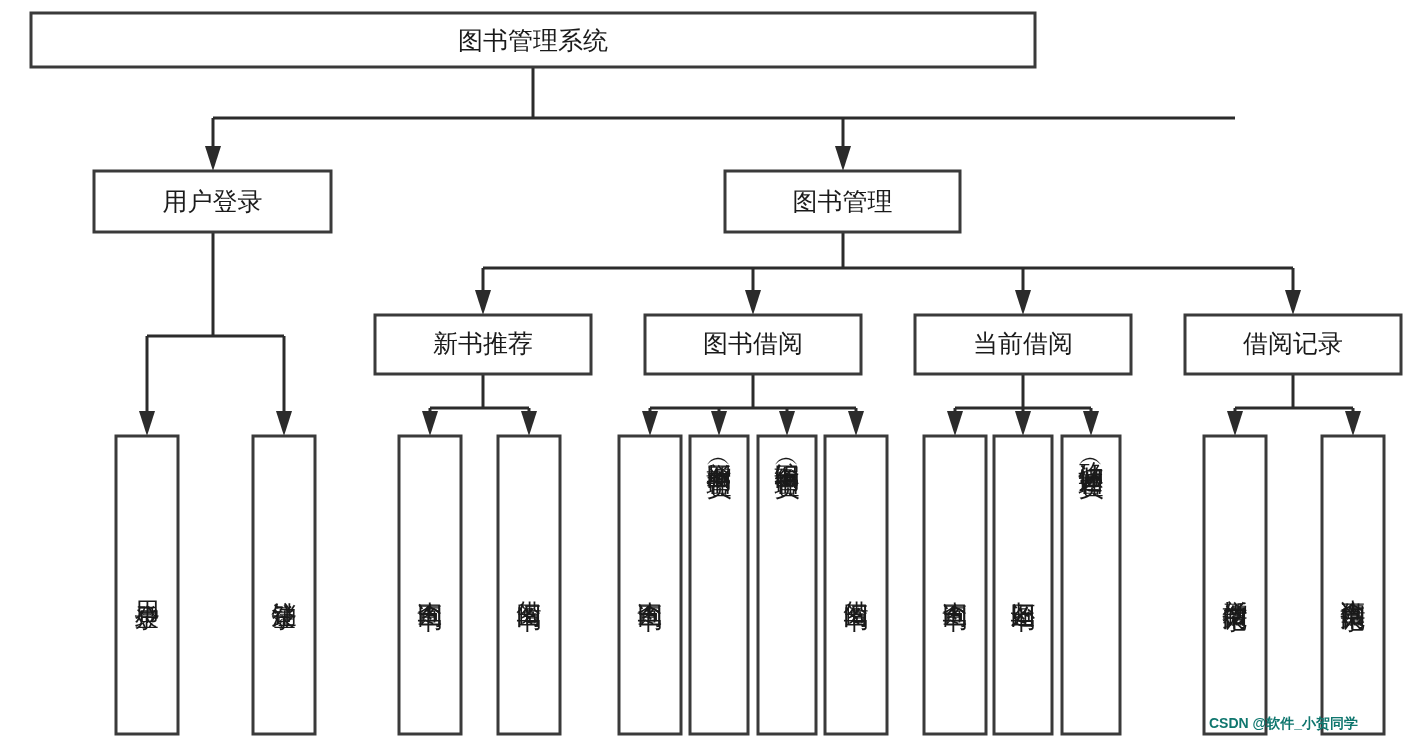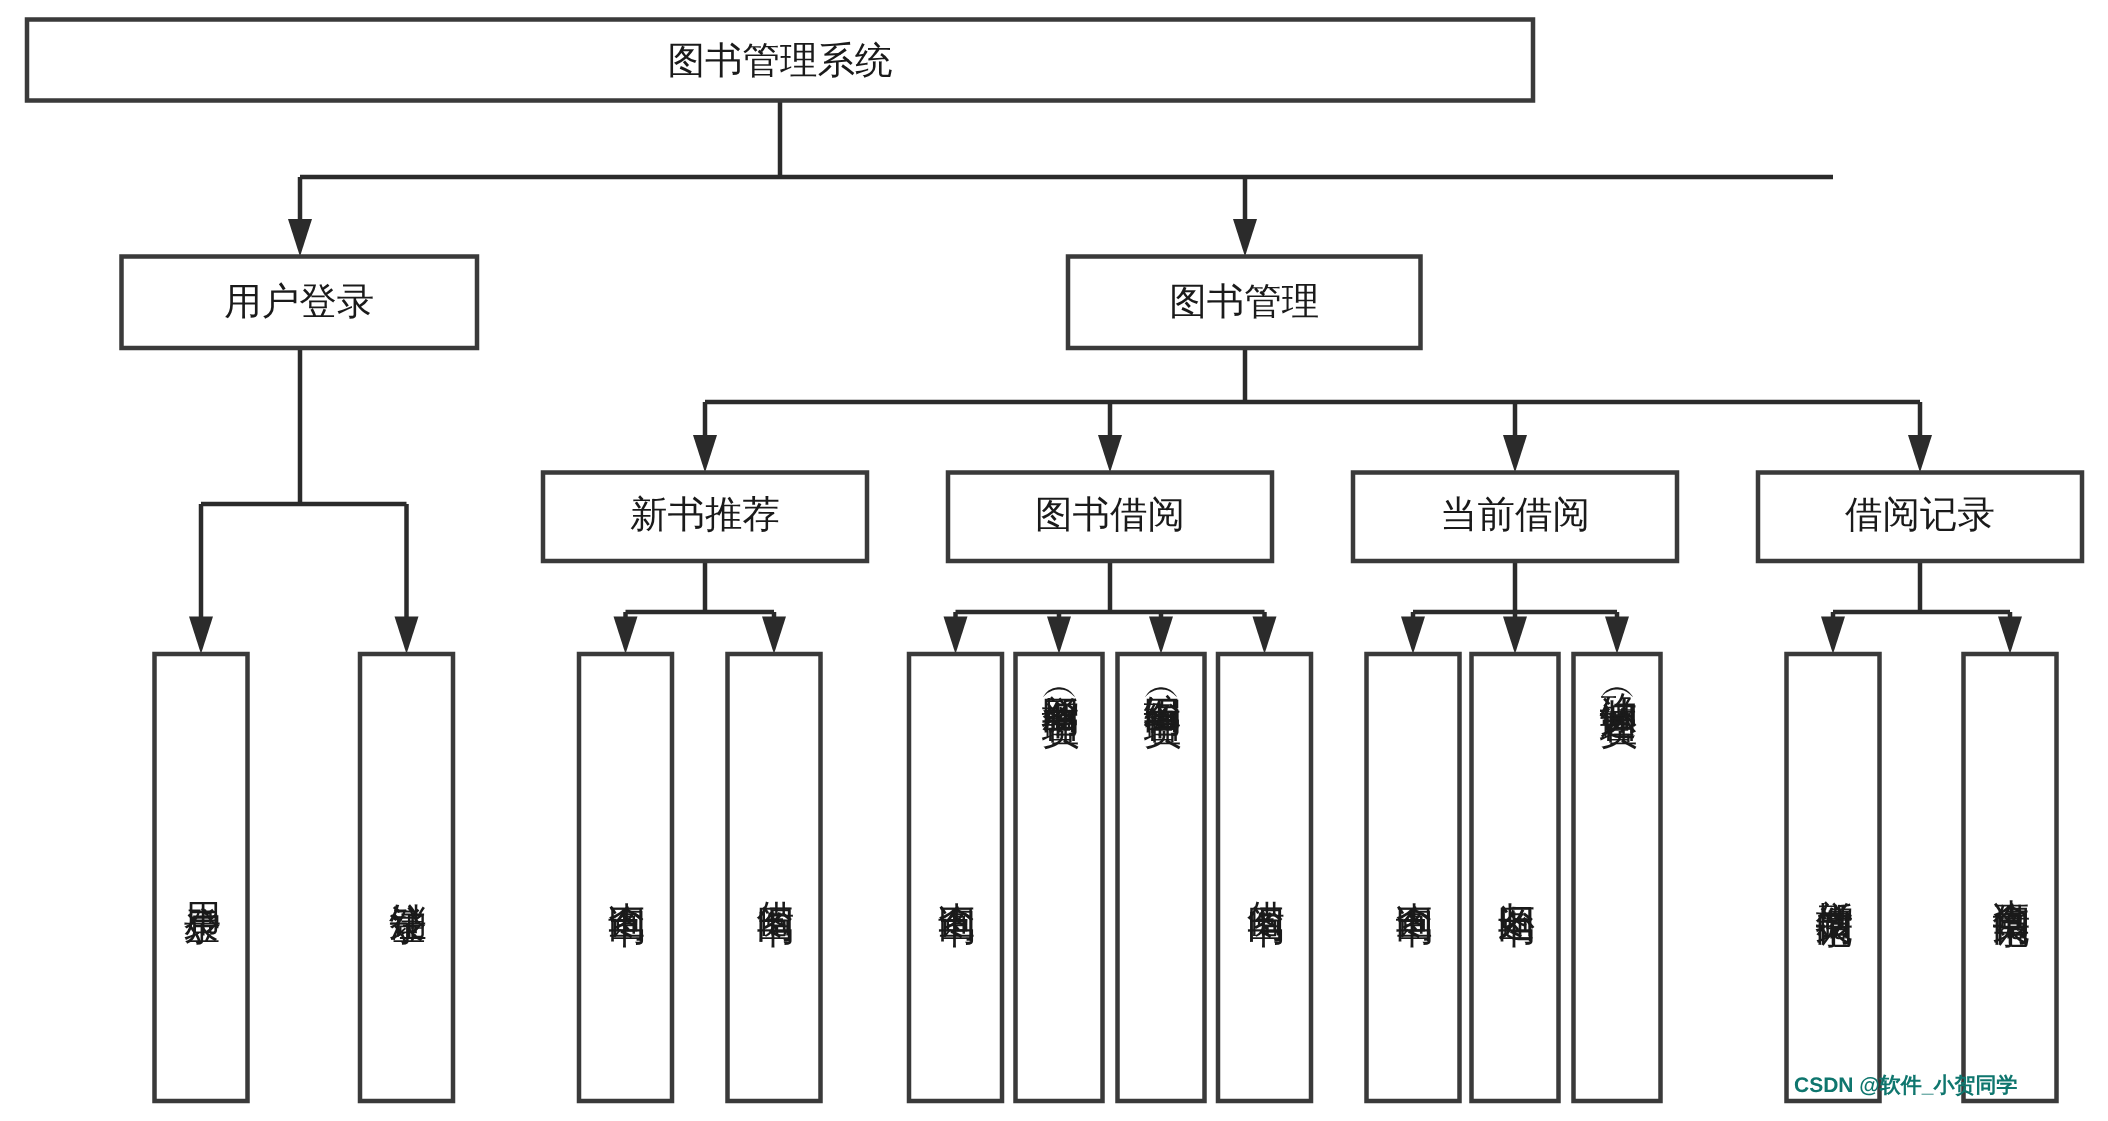--- a/index.html
+++ b/index.html
@@ -9,21 +9,21 @@
   }
   body {
     width: 1405px;
     height: 747px;
     font-family: "Liberation Sans", "DejaVu Sans", sans-serif;
     overflow: hidden;
     position: relative;
   }
   #diagram-root {
     position: absolute;
-    left: 0; top: 0;
+    left: 13px; top: 0;
     width: 1160px;
     height: 747px;
     text-align: center;
   }
   svg#tree {
     display: block;
     width: 1405px;
     height: 747px;
   }
   .node-rect {

